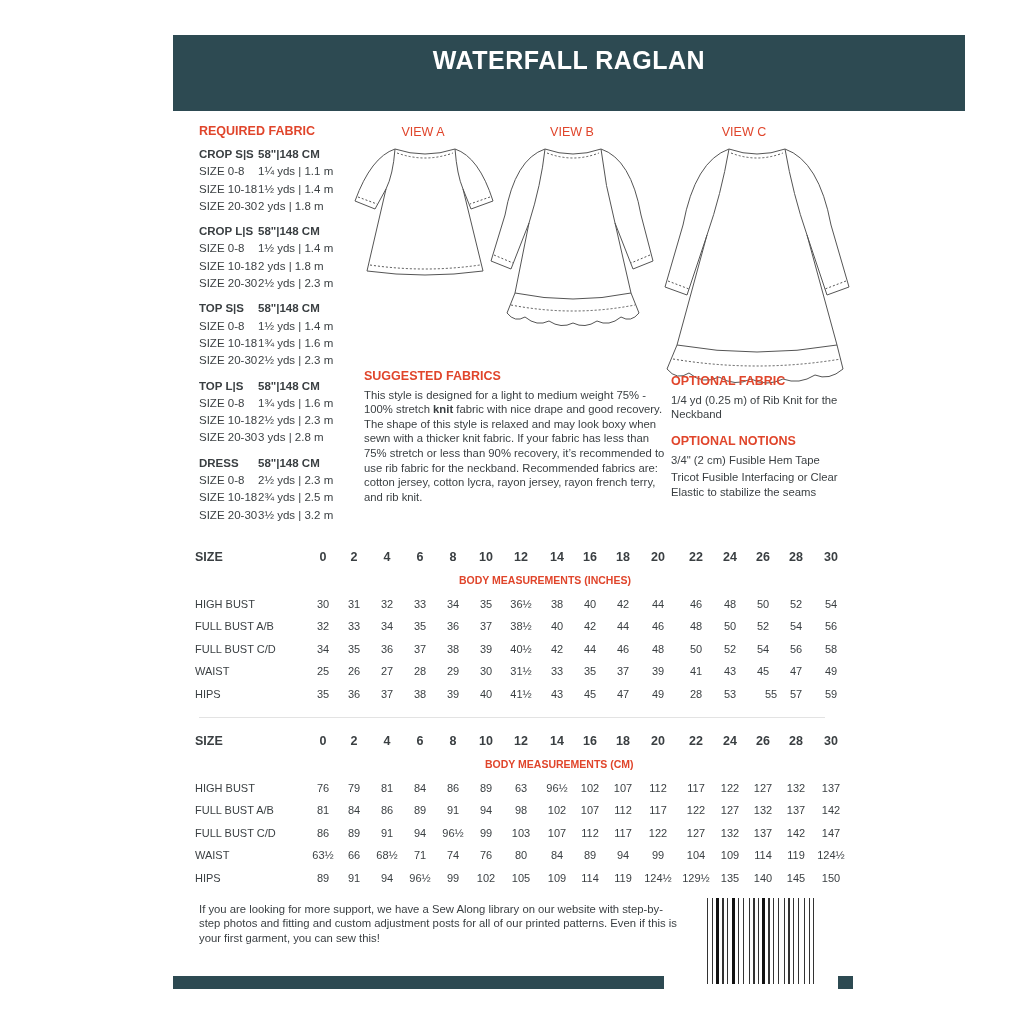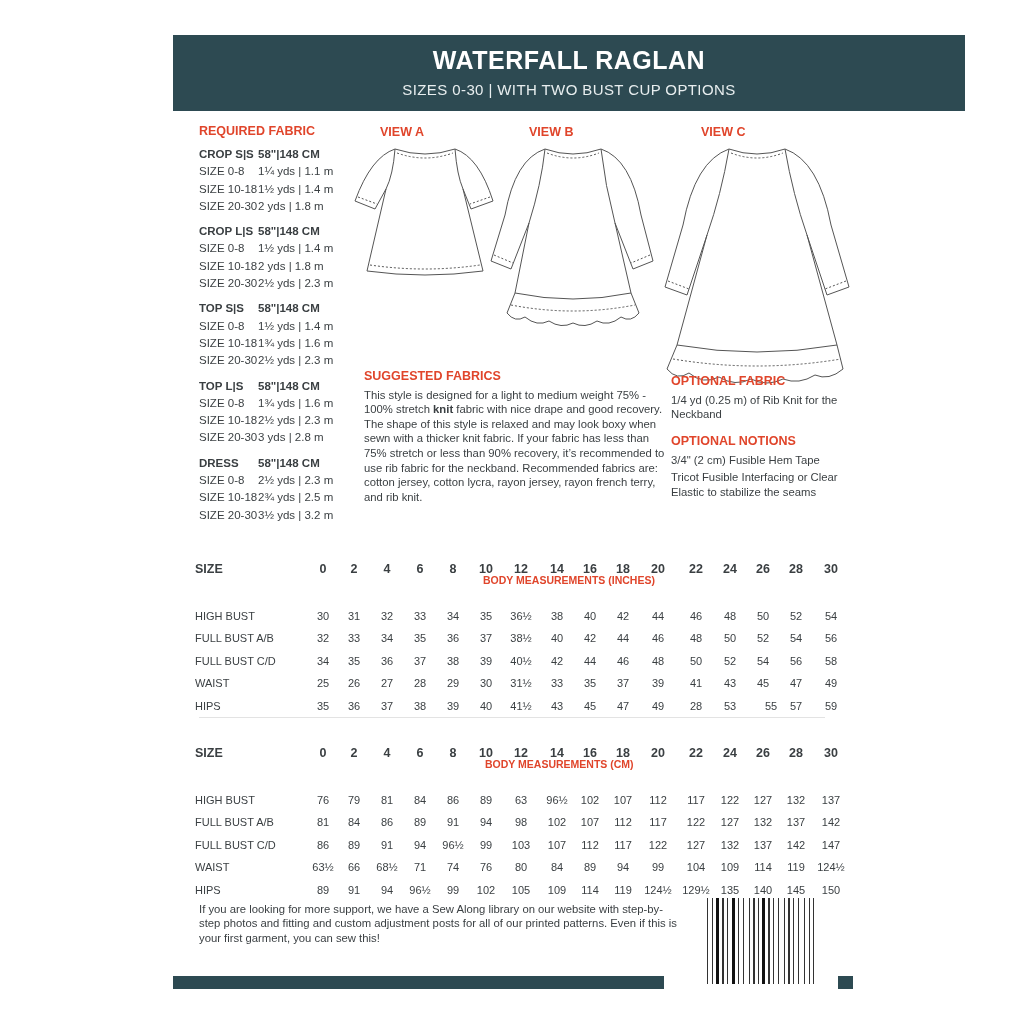--- a/index.html
+++ b/index.html
@@ -10,49 +10,48 @@
   .header .subtitle{position:absolute;left:0;right:0;top:46px;font-size:15px;letter-spacing:0.4px;color:#e8eeef;}
   .accent{color:#e0452b;font-weight:bold;}
   
   .req{position:absolute;left:26px;top:89px;width:170px;font-size:11.5px;}
   .req h3{margin:0 0 8px 0;font-size:12.5px;}
   .req .group{margin-bottom:8px;}
   .req .row{display:flex;height:17.3px;line-height:17.3px;white-space:nowrap;}
   .req .row .l{width:59px;}
   .req .row.head{font-weight:bold;}
   
-  .view-label{position:absolute;font-size:12.5px;font-weight:bold;color:#e0452b;}
+  .view-label{position:absolute;font-size:12.5px;font-weight:normal;color:#e0452b;text-align:center;}
   .garment{position:absolute;}
   .garment svg{display:block;}
   
   .block{position:absolute;font-size:11.3px;line-height:14.6px;color:#3a3f42;}
   .block h3{margin:0 0 4px 0;font-size:12.5px;color:#e0452b;}
   .block p{margin:0;}
   
   .tbl{position:absolute;left:22px;width:640px;font-size:11px;}
-  .tbl .trow{position:absolute;left:0;width:640px;height:18px;line-height:18px;margin-top:12px;}
+  .tbl .trow{position:absolute;left:0;width:640px;height:18px;line-height:18px;}
   .tbl .trow .lbl{position:absolute;left:0;}
   .tbl .trow .c{position:absolute;width:30px;margin-left:-15px;text-align:center;}
   .tbl .trow.size{font-weight:bold;font-size:12.5px;}
   .tbl .sub{position:absolute;font-size:10.5px;font-weight:bold;color:#e0452b;}
   .divider{position:absolute;left:26px;top:682px;width:626px;height:1px;background:#e3e3e3;}
   .support{position:absolute;left:26px;top:867px;width:480px;font-size:11.3px;line-height:14.4px;}
   .support h3{margin:0 0 3px 0;font-size:12.5px;color:#e0452b;}
   .footer-bar{position:absolute;left:0;top:941px;width:491px;height:13px;background:#2d4a52;}
   .footer-tab{position:absolute;left:665px;top:941px;width:15px;height:13px;background:#2d4a52;}
   .barcode{position:absolute;left:522px;top:861px;width:132px;height:94px;}
 </style>
 </head>
 <body>
 
 <div class="page">
 
   <div class="header">
     <div class="title">WATERFALL RAGLAN</div>
-    <div class="subtitle">SIZES 0-30 | WITH TWO BUST CUP OPTIONS</div>
   </div>
 
   <div class="req" id="req">
       <h3 class="accent">REQUIRED FABRIC</h3>
       <div class="group">
         <div class="row head">
           <span class="l">CROP S|S</span>
           <span>58"|148 CM</span>
         </div>
         <div class="row">
@@ -216,21 +215,21 @@
         <span class="c" style="left:362px">14</span>
         <span class="c" style="left:395px">16</span>
         <span class="c" style="left:428px">18</span>
         <span class="c" style="left:463px">20</span>
         <span class="c" style="left:501px">22</span>
         <span class="c" style="left:535px">24</span>
         <span class="c" style="left:568px">26</span>
         <span class="c" style="left:601px">28</span>
         <span class="c" style="left:636px">30</span>
       </div>
-      <div class="sub" style="left: 288px; top: 26px;">BODY MEASUREMENTS (INCHES)</div>
+      <div class="sub" style="left: 264px; top: 26px;">BODY MEASUREMENTS (INCHES)</div>
       <div class="trow" style="top: 47px;">
         <span class="lbl">HIGH BUST</span>
         <span class="c" style="left:128px">30</span>
         <span class="c" style="left:159px">31</span>
         <span class="c" style="left:192px">32</span>
         <span class="c" style="left:225px">33</span>
         <span class="c" style="left:258px">34</span>
         <span class="c" style="left:291px">35</span>
         <span class="c" style="left:326px">36½</span>
         <span class="c" style="left:362px">38</span>

